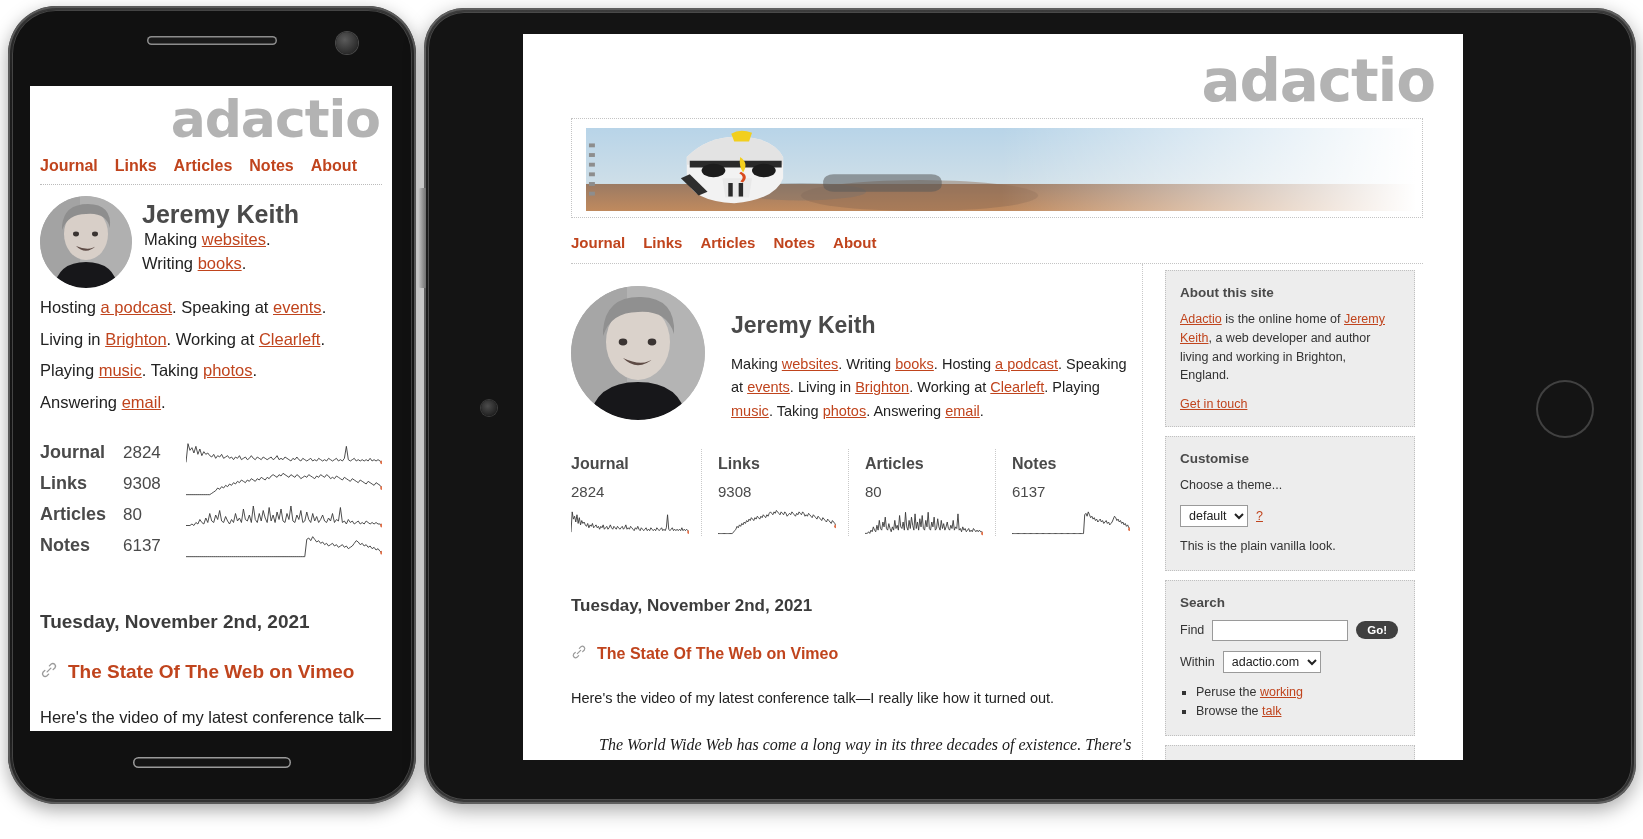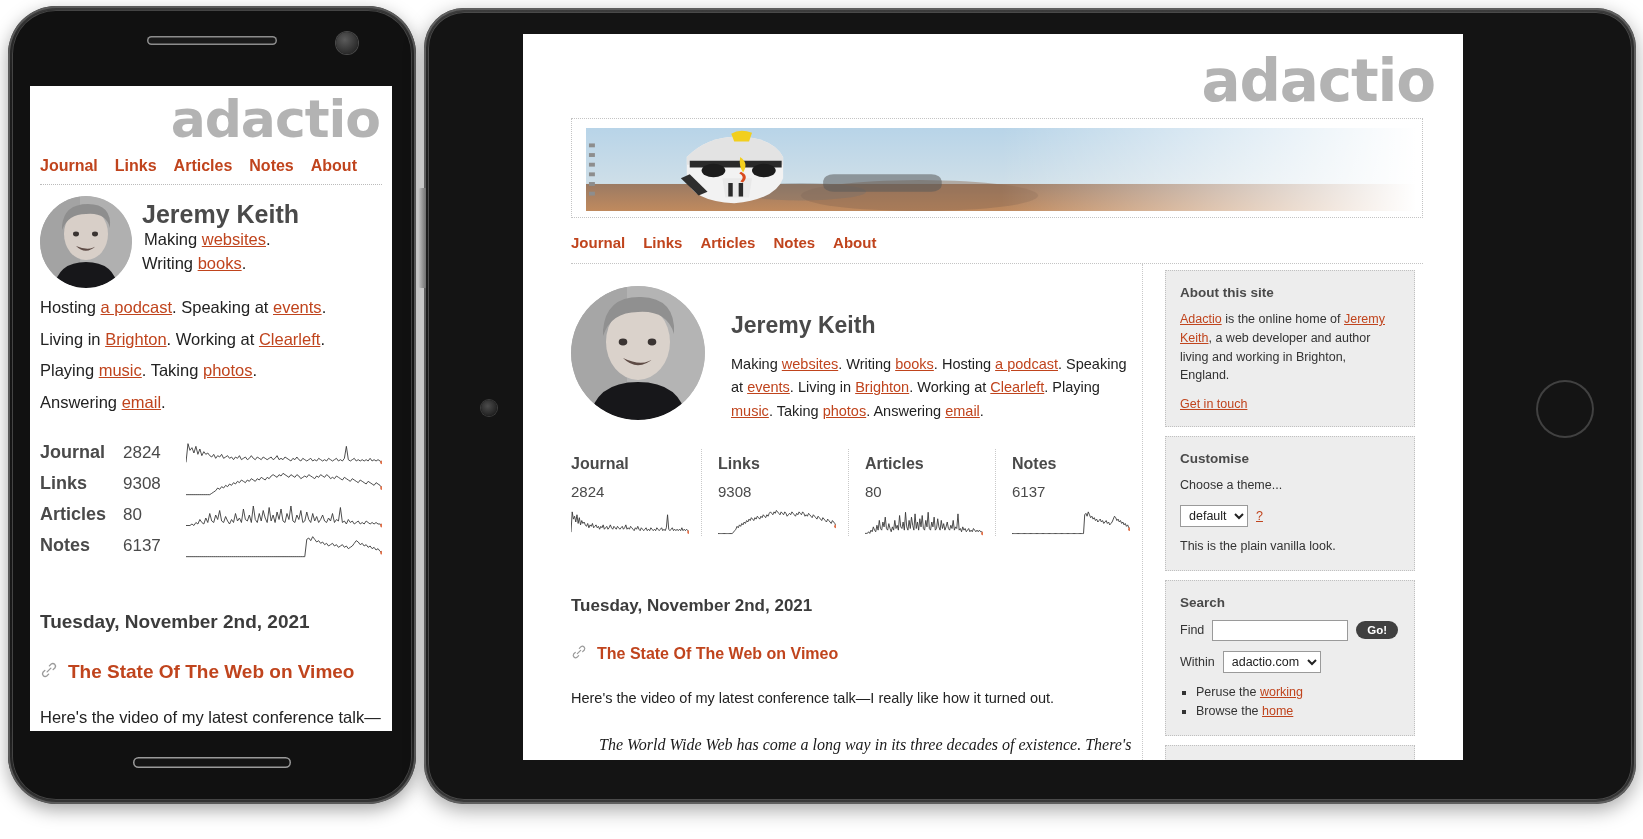--- a/index.html
+++ b/index.html
@@ -475,21 +475,21 @@
               <button class="go-btn">Go!</button>
             </div>
             <div class="srow">
               <label>Within</label>
               <select class="t-select">
                 <option>adactio.com</option>
               </select>
             </div>
             <ul class="slist">
               <li><span>Peruse the </span><a class="l" href="#">working</a></li>
-              <li><span>Browse the </span><a class="l" href="#">home</a></li>
+              <li><span>Browse the </span><a class="l" href="#">talk</a></li>
             </ul>
           </section>
 
           <section class="sbox" style="min-height:70px;">
             <h3>Subscribe</h3>
           </section>
 
         </aside>
       </div>
     </div>

